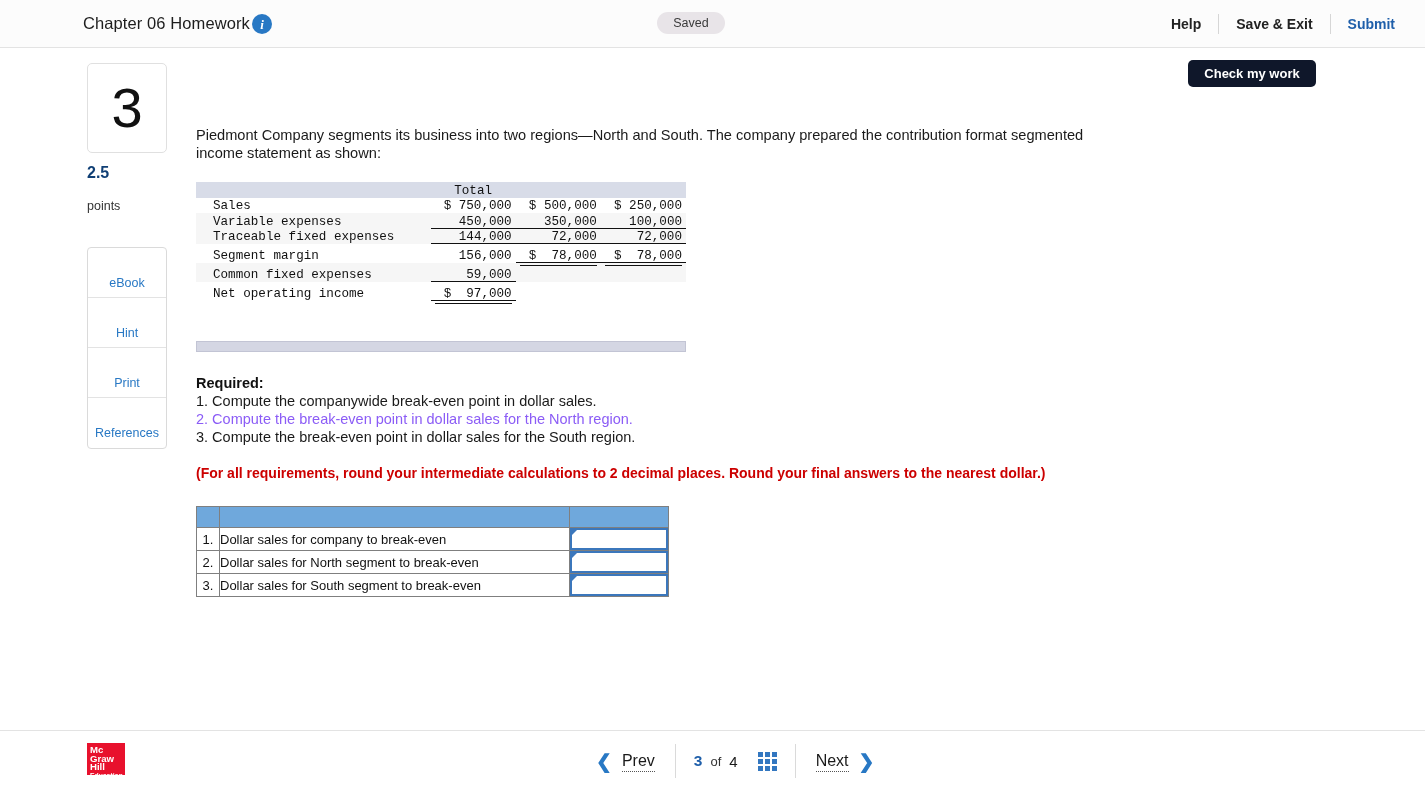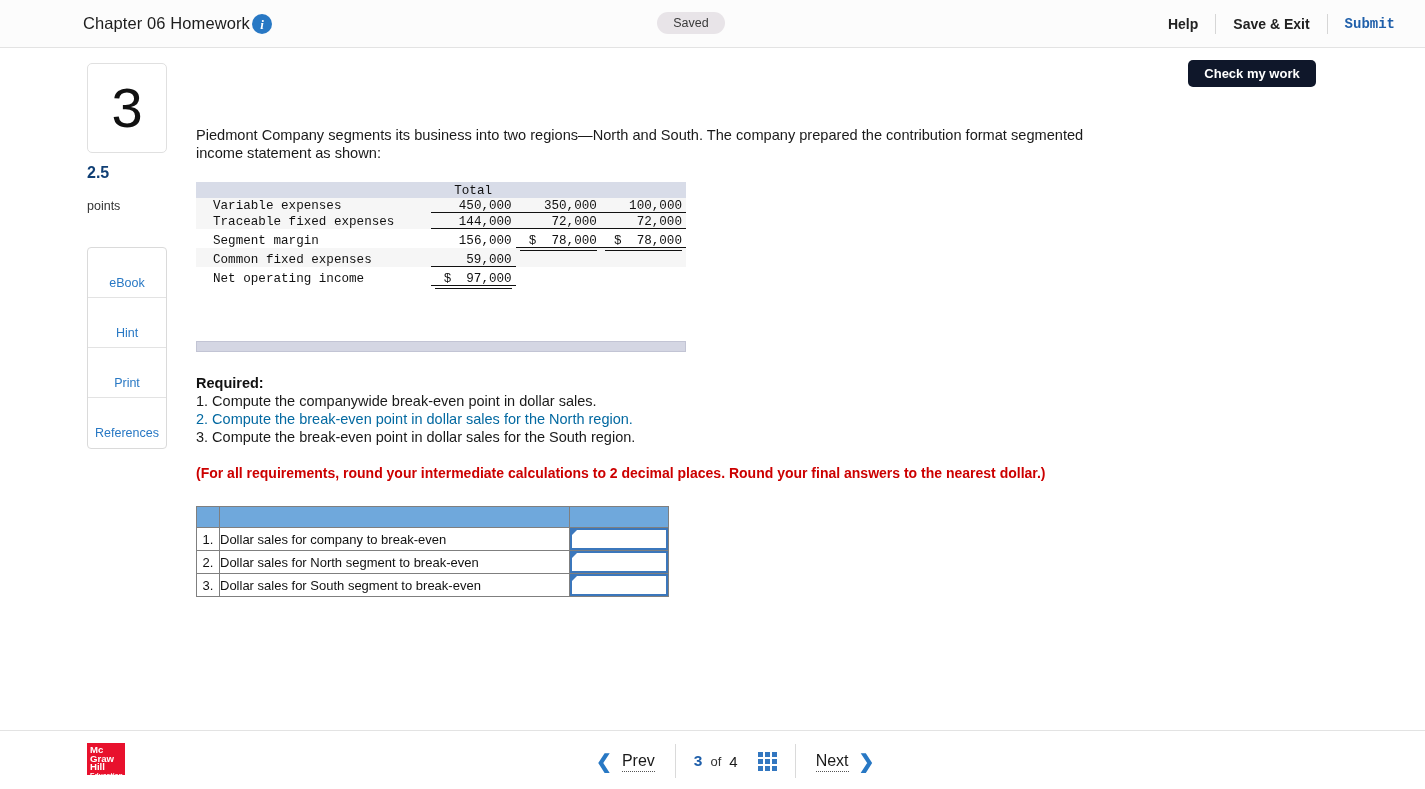--- a/index.html
+++ b/index.html
@@ -42,21 +42,21 @@
   }
   .topbar-right {
     position: absolute; right: 0; top: 0;
     height: 48px; display: flex; align-items: center;
   }
   .tb-link {
     font-size: 14px; font-weight: bold; color: #222222;
     padding: 0 17px; text-decoration: none; cursor: pointer;
     line-height: 1;
   }
-  .tb-link.submit { color: #1f5faa; padding-right: 30px; font-family: Liberation Mono, monospace; }
+  .tb-link.submit { color: #1f5faa; padding-right: 30px; }
   .tb-sep { width: 1px; height: 20px; background: #d6d6d6; }
 
   
   .qnum-box {
     position: absolute; left: 87px; top: 63px;
     width: 80px; height: 90px;
     border: 1px solid #e0e0e0; border-radius: 5px;
     background: #ffffff;
     display: flex; align-items: center; justify-content: center;
   }
@@ -137,21 +137,21 @@
   .hscroll .thumb {
     width: 478px; height: 9px; background: #d4d6e3;
   }
 
   
   .req-title {
     position: absolute; left: 196px; top: 375px;
     font-size: 14.5px; font-weight: bold; color: #111111;
   }
   .req-1 { position: absolute; left: 196px; top: 393px; font-size: 14.5px; color: #1a1a1a; }
-  .req-2 { position: absolute; left: 196px; top: 411px; font-size: 14.5px; color: #0369a1; }
+  .req-2 { position: absolute; left: 196px; top: 411px; font-size: 14.5px; color: #8b5cf6; }
   .req-3 { position: absolute; left: 196px; top: 429px; font-size: 14.5px; color: #1a1a1a; }
   .note {
     position: absolute; left: 196px; top: 465px;
     font-size: 14px; font-weight: bold; color: #cc0000;
     white-space: nowrap;
   }
 
   
   .ansgrid {
     position: absolute; left: 196px; top: 506px;
@@ -264,20 +264,26 @@
   <table class="stmt">
     <thead>
       <tr>
         <td class="lbl"></td>
         <td class="hdr">Total</td>
         <td class="hdr"></td>
         <td class="hdr"></td>
       </tr>
     </thead>
     <tbody>
+      <tr class="r-wht">
+        <td class="lbl">Sales</td>
+        <td class="num">$ 750,000</td>
+        <td class="num">$ 500,000</td>
+        <td class="num">$ 250,000</td>
+      </tr>
       <tr class="r-alt">
         <td class="lbl">Variable expenses</td>
         <td class="num ul-1">450,000</td>
         <td class="num ul-1">350,000</td>
         <td class="num ul-1">100,000</td>
       </tr>
       <tr class="r-alt">
         <td class="lbl">Traceable fixed expenses</td>
         <td class="num ul-1">144,000</td>
         <td class="num ul-1">72,000</td>

